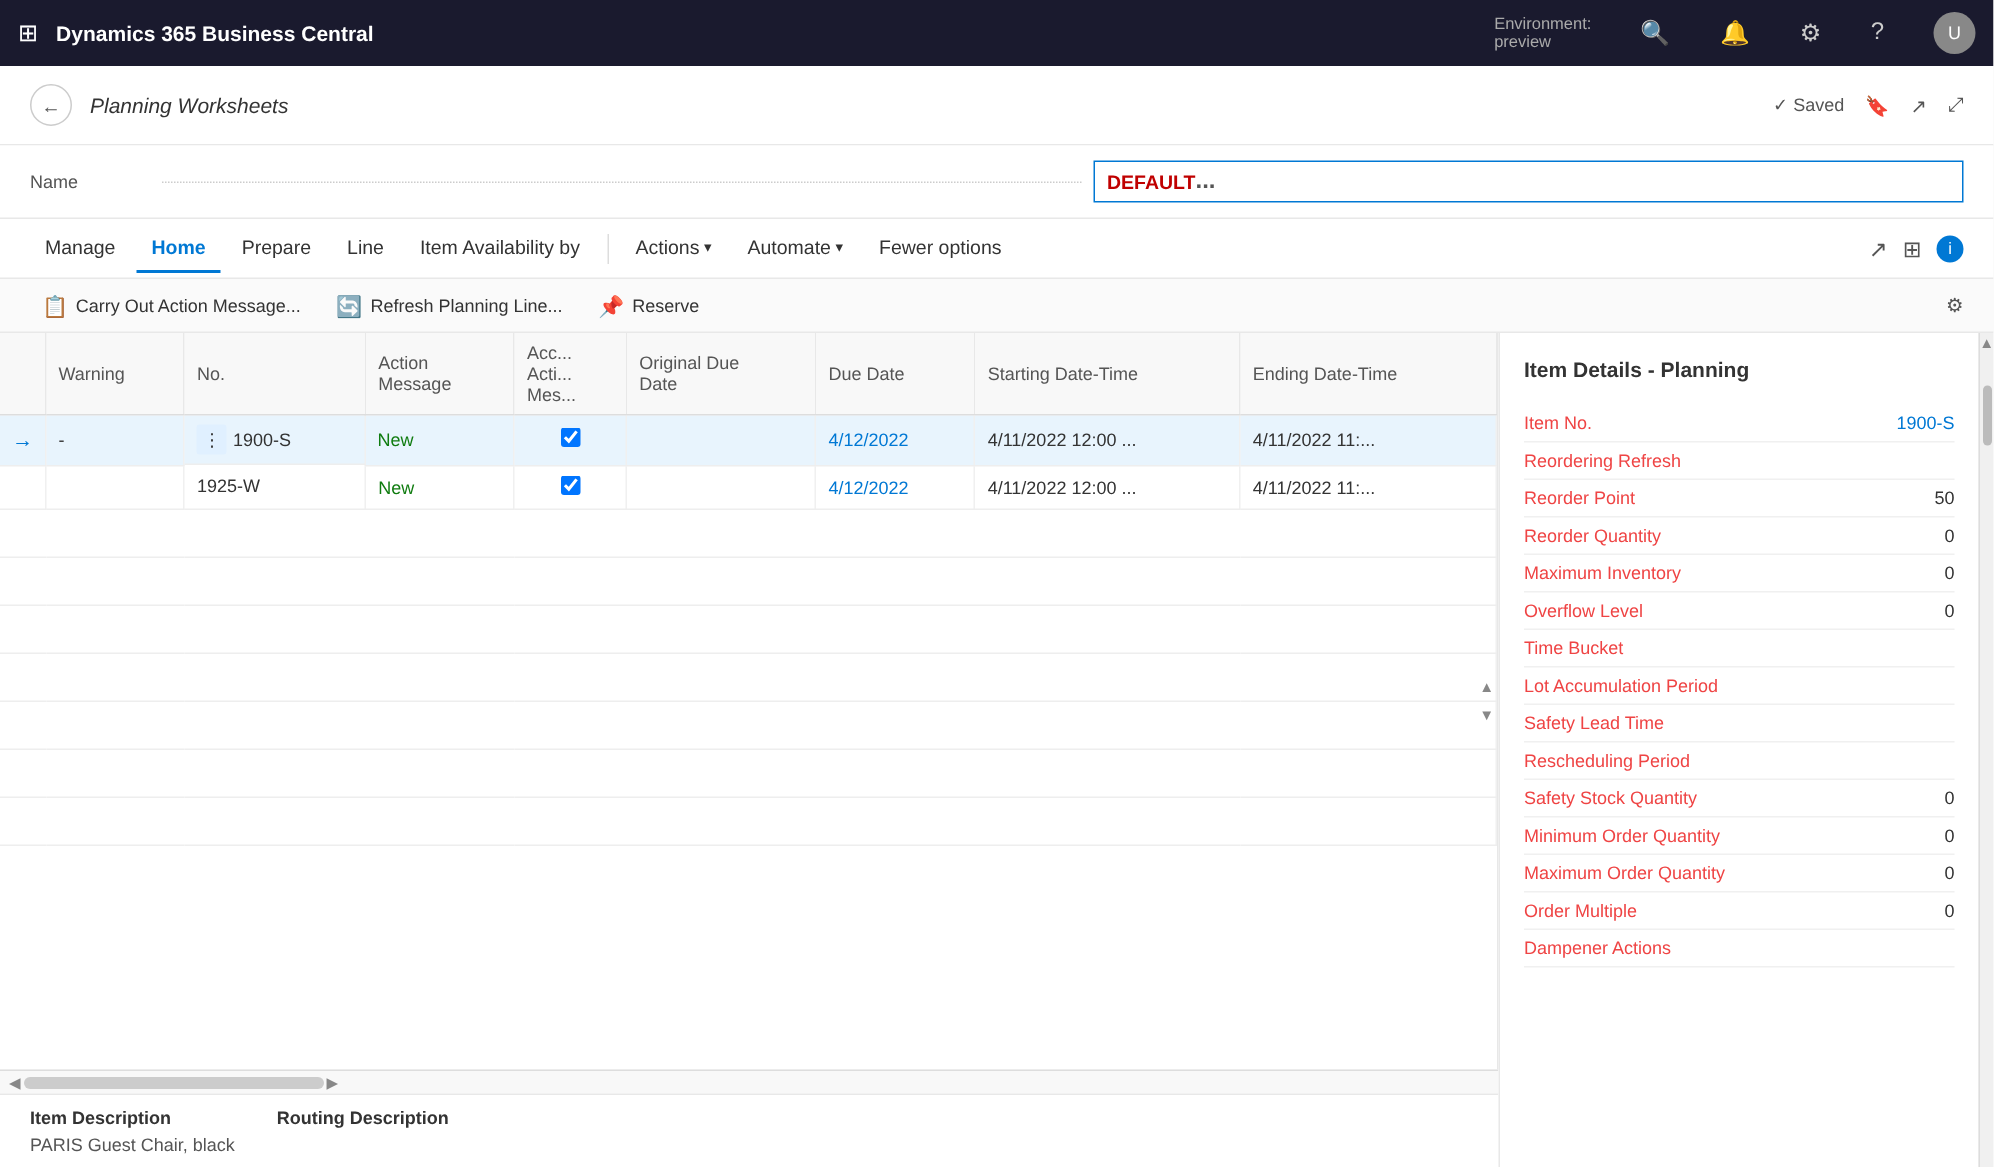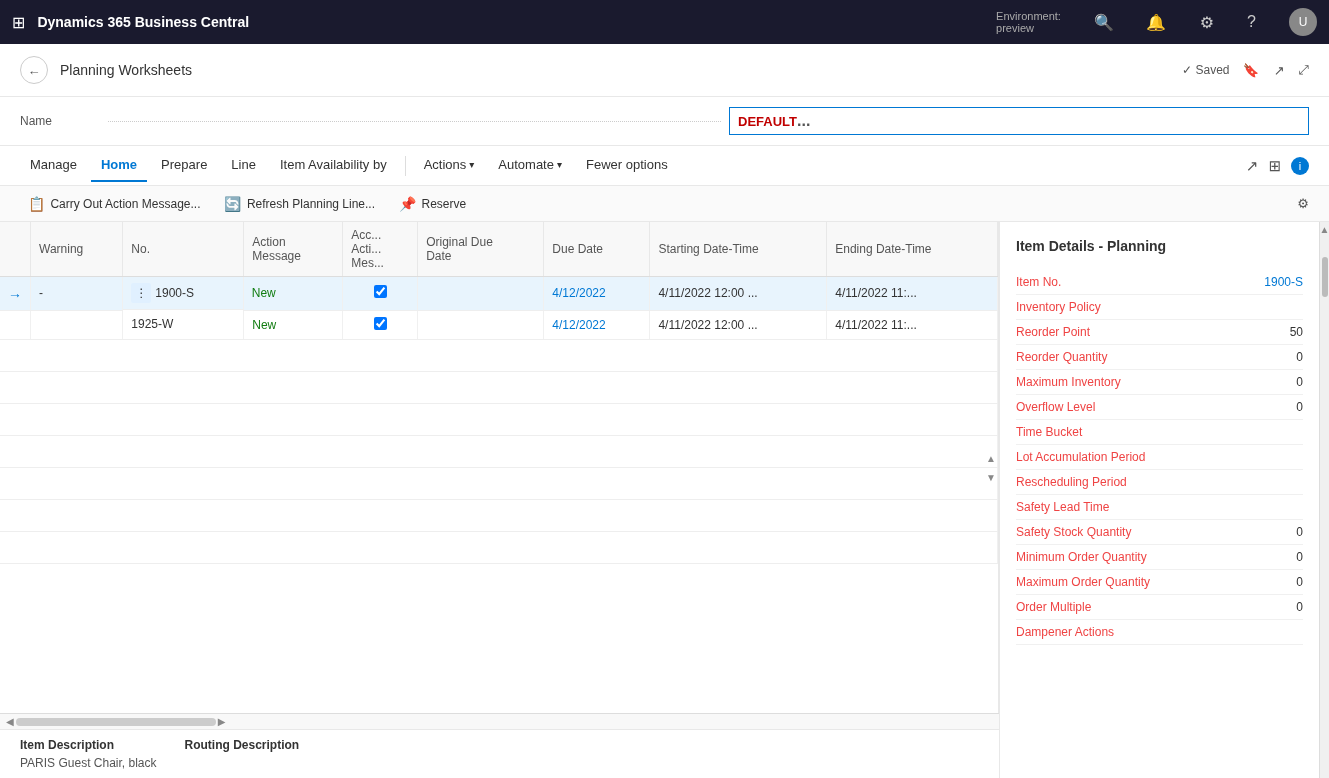--- a/index.html
+++ b/index.html
@@ -25,21 +25,21 @@
 
     
     .page-header {
       display: flex;
       align-items: center;
       padding: 12px 20px;
       border-bottom: 1px solid #e8e8e8;
       background: #fff;
     }
     .back-btn { width: 28px; height: 28px; border-radius: 50%; border: 1px solid #ccc; display: flex; align-items: center; justify-content: center; cursor: pointer; margin-right: 12px; color: #555; }
-    .page-title { font-size: 14px; color: #333; flex: 1; }
+    .page-title { font-size: 14px; color: #333; flex: 1; font-style: italic; }
     .header-actions { display: flex; align-items: center; gap: 14px; color: #555; font-size: 13px; }
     .saved-badge { display: flex; align-items: center; gap: 4px; color: #555; font-size: 12px; }
 
     
     .name-row {
       display: flex;
       align-items: center;
       padding: 10px 20px;
       border-bottom: 1px solid #e8e8e8;
       background: #fff;
@@ -418,21 +418,21 @@
     </div>
 
     <div class="right-panel">
       <div class="panel-title">Item Details - Planning</div>
 
       <div class="panel-row">
         <span class="panel-label">Item No.</span>
         <span class="panel-value blue">1900-S</span>
       </div>
       <div class="panel-row">
-        <span class="panel-label">Inventory Policy</span>
+        <span class="panel-label">Reordering Refresh</span>
         <span class="panel-value"></span>
       </div>
       <div class="panel-row">
         <span class="panel-label">Reorder Point</span>
         <span class="panel-value">50</span>
       </div>
       <div class="panel-row">
         <span class="panel-label">Reorder Quantity</span>
         <span class="panel-value">0</span>
       </div>
@@ -446,25 +446,25 @@
       </div>
       <div class="panel-row">
         <span class="panel-label">Time Bucket</span>
         <span class="panel-value"></span>
       </div>
       <div class="panel-row">
         <span class="panel-label">Lot Accumulation Period</span>
         <span class="panel-value"></span>
       </div>
       <div class="panel-row">
+        <span class="panel-label">Safety Lead Time</span>
+        <span class="panel-value"></span>
+      </div>
+      <div class="panel-row">
         <span class="panel-label">Rescheduling Period</span>
-        <span class="panel-value"></span>
-      </div>
-      <div class="panel-row">
-        <span class="panel-label">Safety Lead Time</span>
         <span class="panel-value"></span>
       </div>
       <div class="panel-row">
         <span class="panel-label">Safety Stock Quantity</span>
         <span class="panel-value">0</span>
       </div>
       <div class="panel-row">
         <span class="panel-label">Minimum Order Quantity</span>
         <span class="panel-value">0</span>
       </div>

